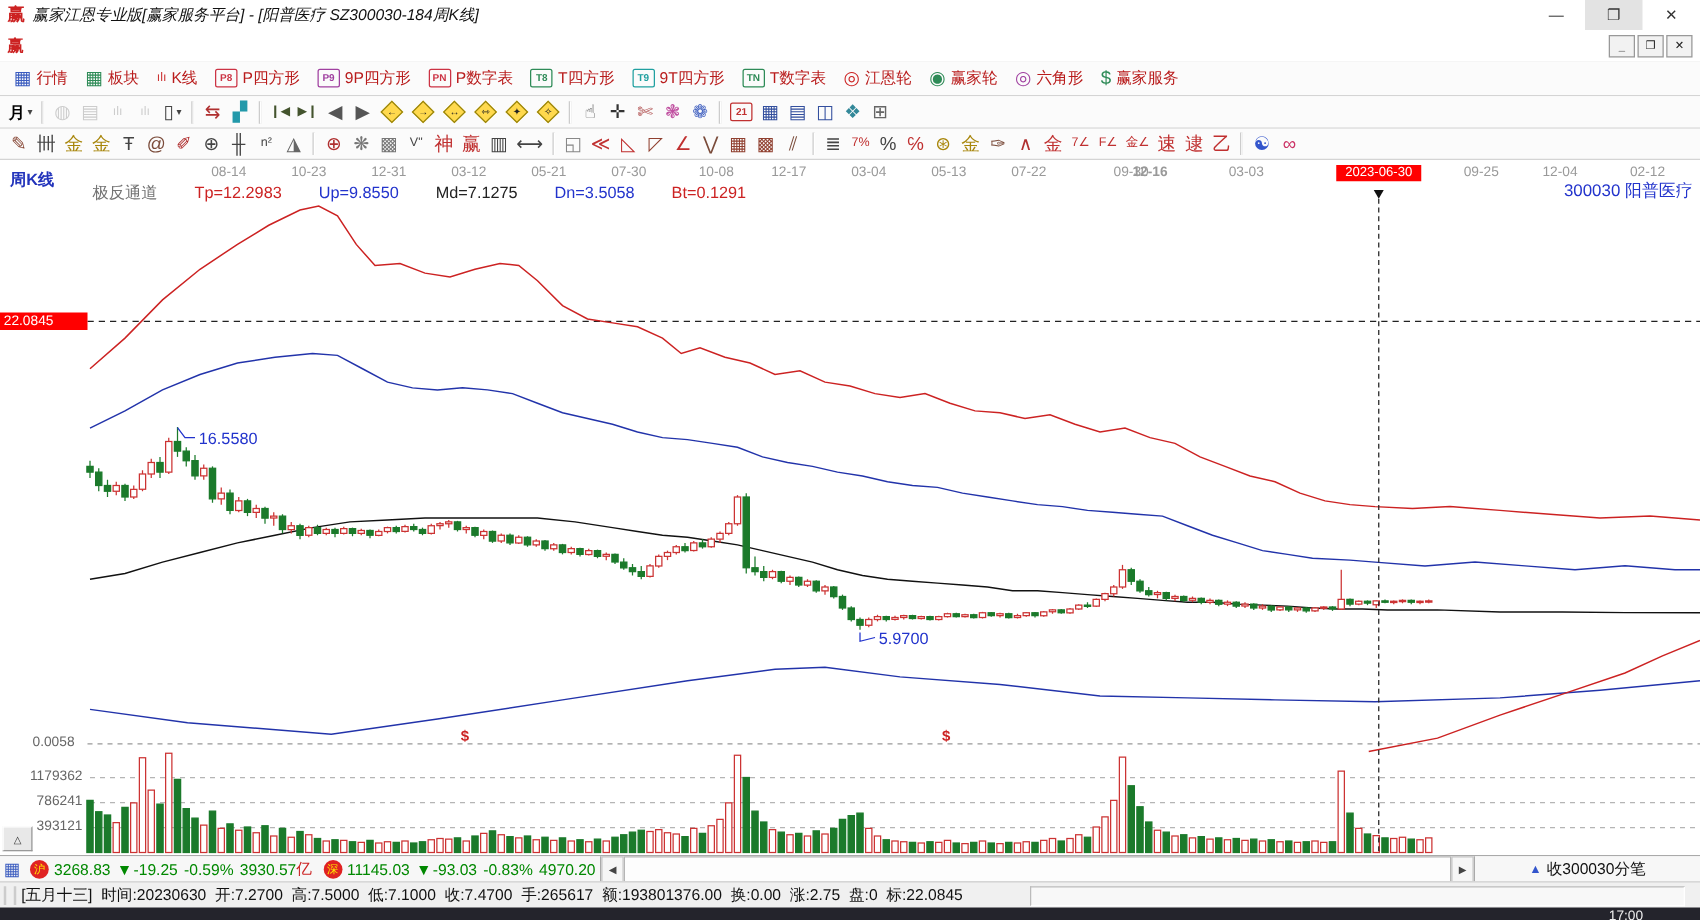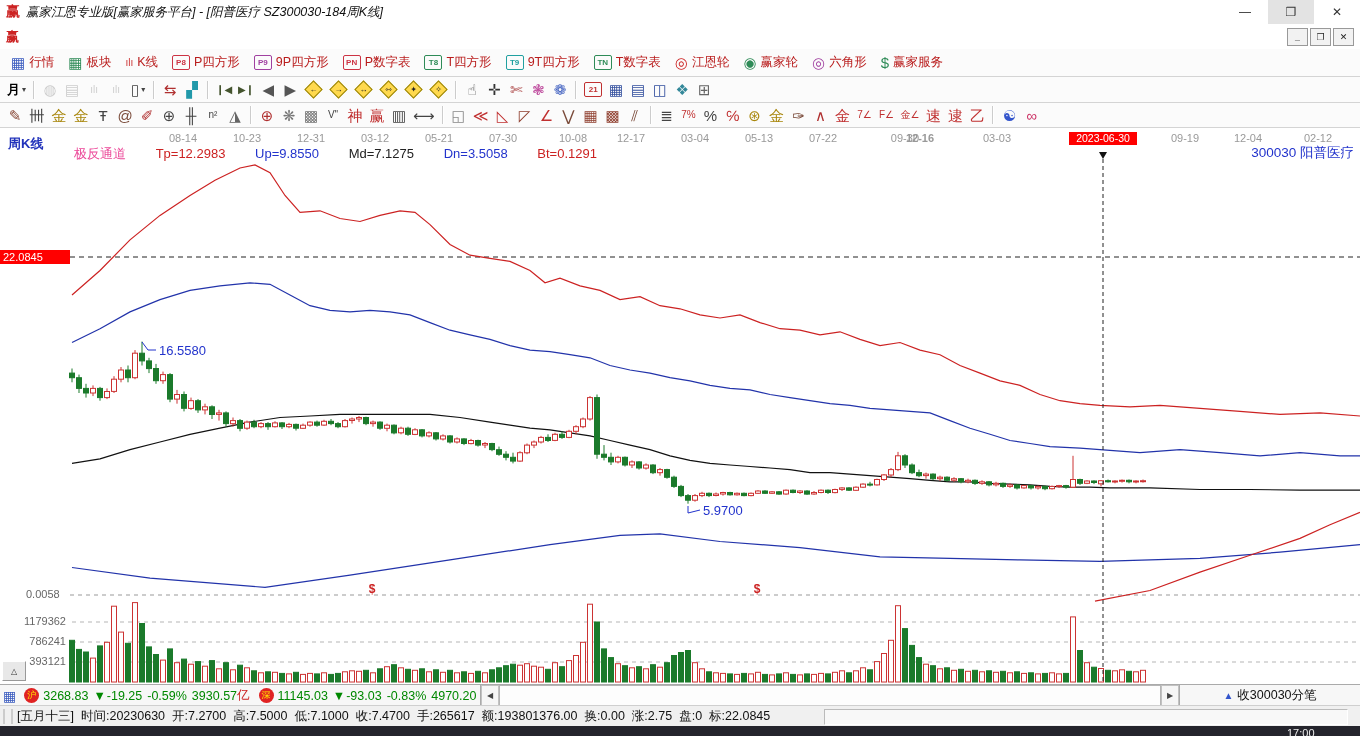--- a/index.html
+++ b/index.html
@@ -909,27 +909,27 @@
         <div class="dlab" style="left: 541px;">10-08</div>
         <div class="dlab" style="left: 599px;">12-17</div>
         <div class="dlab" style="left: 663px;">03-04</div>
         <div class="dlab" style="left: 727px;">05-13</div>
         <div class="dlab" style="left: 791px;">07-22</div>
         <div class="dlab" style="left: 855px; text-align: right;">09-30</div>
         <div class="dlab" style="left: 888px; font-weight: bold;">12-16</div>
         <div class="dlab" style="left: 965px;">03-03</div>
         <div class="dlab" style="left: 1065px; text-align: center;">05-12</div>
         <div class="dlab hl" style="left: 1069px;">2023-06-30</div>
-        <div class="dlab" style="left: 1153px;">09-19</div>
+        <div class="dlab" style="left: 1153px;">09-25</div>
         <div class="dlab" style="left: 1216px;">12-04</div>
         <div class="dlab" style="left: 1286px;">02-12</div>
       </div>
     <span class="klabel">周K线</span>
     <div class="indrow">
-      <span style="color:#ec4899">极反通道</span>
+      <span style="color:#737373">极反通道</span>
       <span style="color:#cc2222">Tp=12.2983</span>
       <span style="color:#2233cc">Up=9.8550</span>
       <span style="color:#222">Md=7.1275</span>
       <span style="color:#2233cc">Dn=3.5058</span>
       <span style="color:#cc2222">Bt=0.1291</span>
     </div>
     <div class="stock">
       <span>300030</span>
       <span>阳普医疗</span>
     </div>

